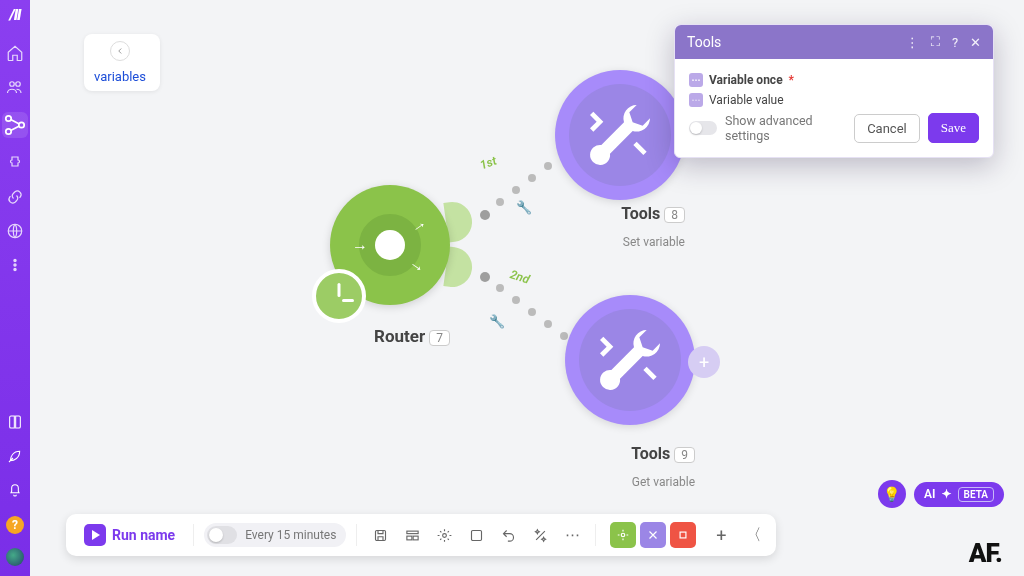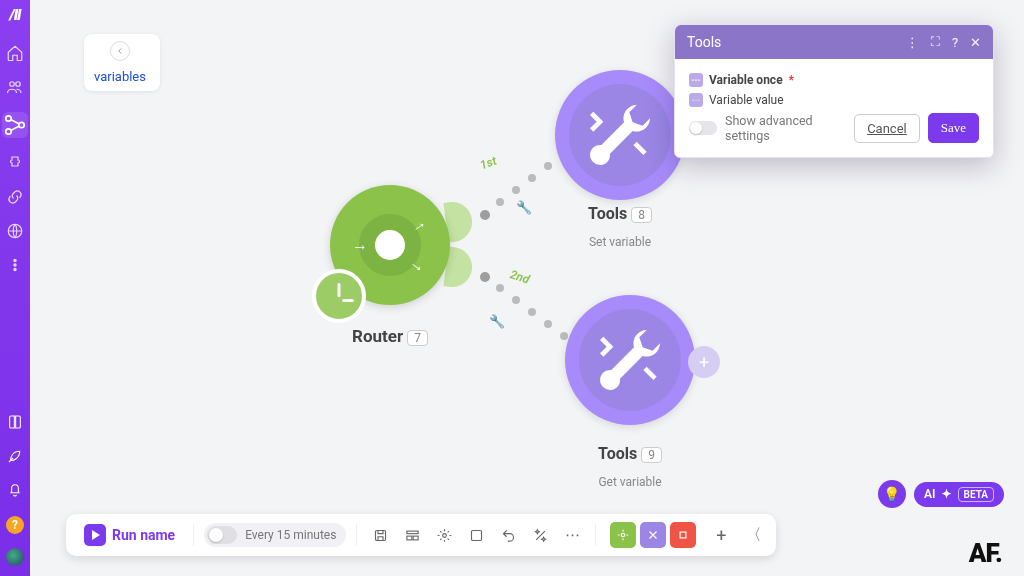--- a/index.html
+++ b/index.html
@@ -27,21 +27,21 @@
   .sidebar .foot svg { stroke:#fff; fill:none; stroke-width:1.6; width:16px;height:16px;}
   .qmark{width:18px;height:18px;border-radius:50%;background:#f6a623;color:#fff;font-size:12px;font-weight:700;display:flex;align-items:center;justify-content:center;}
   .avatar{width:18px;height:18px;border-radius:50%;background:radial-gradient(circle at 40% 40%,#4a8,#246);}
 
   
   .crumb { position:absolute; left:84px; top:34px; background:#fff; border-radius:8px; padding:7px 14px 7px 10px; box-shadow:0 1px 4px rgba(0,0,0,.08); display:flex; align-items:center; gap:8px; font-size:13px; color:#1d4ed8;flex-direction:column;}
   .crumb .back{width:20px;height:20px;border:1px solid #ddd;border-radius:50%;display:flex;align-items:center;justify-content:center;}
 
   
   .canvas{position:absolute;left:30px;top:0;right:0;bottom:0;}
-  .node-label{position:absolute;text-align:center;font-weight:700;color:#444;}
+  .node-label{position:absolute;text-align:right;font-weight:700;color:#444;}
   .node-label small{font-weight:400;color:#888;display:block;margin-top:12px;font-size:12px;}
   .badge{display:inline-block;border:1px solid #ccc;border-radius:4px;padding:0 6px;font-size:12px;color:#888;margin-left:4px;font-weight:400; background:#fff;}
 
   .router{position:absolute;left:300px;top:185px;width:120px;height:120px;border-radius:50%;background:var(--green);box-shadow:0 2px 8px rgba(0,0,0,0.15);}
   .router .hub{position:absolute;left:50%;top:50%;width:30px;height:30px;border-radius:50%;background:#fff;transform:translate(-50%,-50%);}
   .router .ring{position:absolute;left:50%;top:50%;width:62px;height:62px;border-radius:50%;border:16px solid #7cb342;transform:translate(-50%,-50%);}
   .router .arrow{position:absolute;color:#fff;font-size:16px;font-weight:900;}
   .clock{position:absolute;left:-18px;bottom:-18px;width:54px;height:54px;border-radius:50%;background:#9ccc65;border:4px solid #fff;display:flex;align-items:center;justify-content:center;}
   .clock::before{content:"";width:3px;height:14px;background:#fff;position:absolute;top:10px;left:50%;transform:translateX(-50%);border-radius:2px;}
   .clock::after{content:"";width:12px;height:3px;background:#fff;position:absolute;top:26px;left:26px;border-radius:2px;}
@@ -73,21 +73,21 @@
   .fieldlabel{display:flex;align-items:center;gap:6px;font-size:12px;color:#444;margin-bottom:6px;}
   .fieldlabel.bold{font-weight:700;}
   .fieldlabel .req{color:#e53935;}
   .fieldlabel .chip{width:14px;height:14px;border-radius:3px;background:#bba9e8;display:inline-flex;align-items:center;justify-content:center;font-size:9px;color:#fff;}
   .input{width:100%;border:1px solid #ddd;border-radius:6px;padding:9px 10px;font-size:13px;color:#444;margin-bottom:14px;box-shadow:0 1px 2px rgba(0,0,0,.03) inset;}
   .panel .foot{display:flex;align-items:center;gap:8px;}
   .switch{width:28px;height:14px;border-radius:7px;background:#e6e6ea;position:relative;}
   .switch::after{content:"";position:absolute;left:1px;top:1px;width:12px;height:12px;border-radius:50%;background:#fff;box-shadow:0 1px 2px rgba(0,0,0,.2);}
   .adv{flex:1;font-size:12.5px;color:#777;}
   .btn{padding:6px 12px;border-radius:5px;font-size:13px;cursor:pointer;}
-  .btn.cancel{background:#fff;border:1px solid #ccc;color:#555;text-decoration:underline;}
+  .btn.cancel{background:#fff;border:1px solid #ccc;color:#555;}
   .btn.save{background:var(--purple);color:#fff;border:1px solid var(--purple);font-family:Liberation Serif, serif;}
 
   
   .bottombar{position:absolute;left:66px;bottom:20px;height:42px;background:#fff;border-radius:10px;box-shadow:0 3px 10px rgba(0,0,0,.12);display:flex;align-items:center;padding:0 10px;gap:6px;}
   .run{display:flex;align-items:center;gap:6px;color:var(--purple);font-weight:700;font-size:14px;padding:4px 8px;}
   .run .play{width:22px;height:22px;border-radius:5px;background:var(--purple);display:flex;align-items:center;justify-content:center;}
   .run .play::before{content:"";border-left:8px solid #fff;border-top:5px solid transparent;border-bottom:5px solid transparent;margin-left:2px;}
   .sep{width:1px;height:22px;background:#eee;margin:0 4px;}
   .schedule{display:flex;align-items:center;gap:8px;font-size:12px;color:#777;padding:3px 10px 3px 3px;border-radius:14px;background:#f1f1f5;}
   .schedule .sw{width:30px;height:18px;border-radius:9px;background:#e0e0e4;position:relative;}

